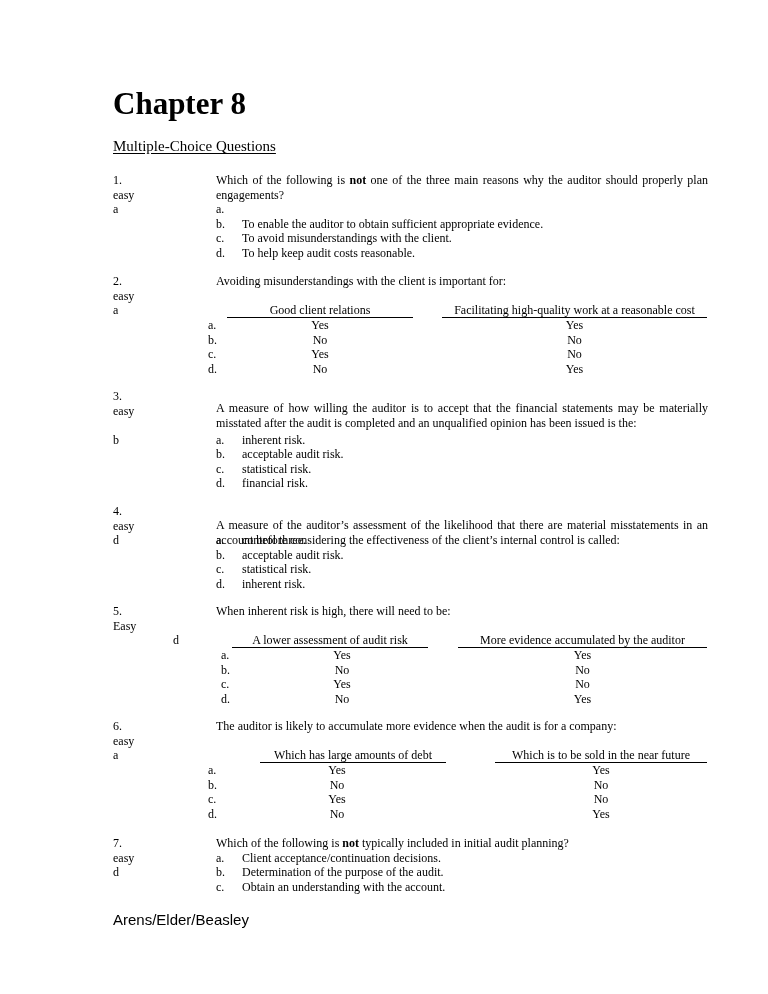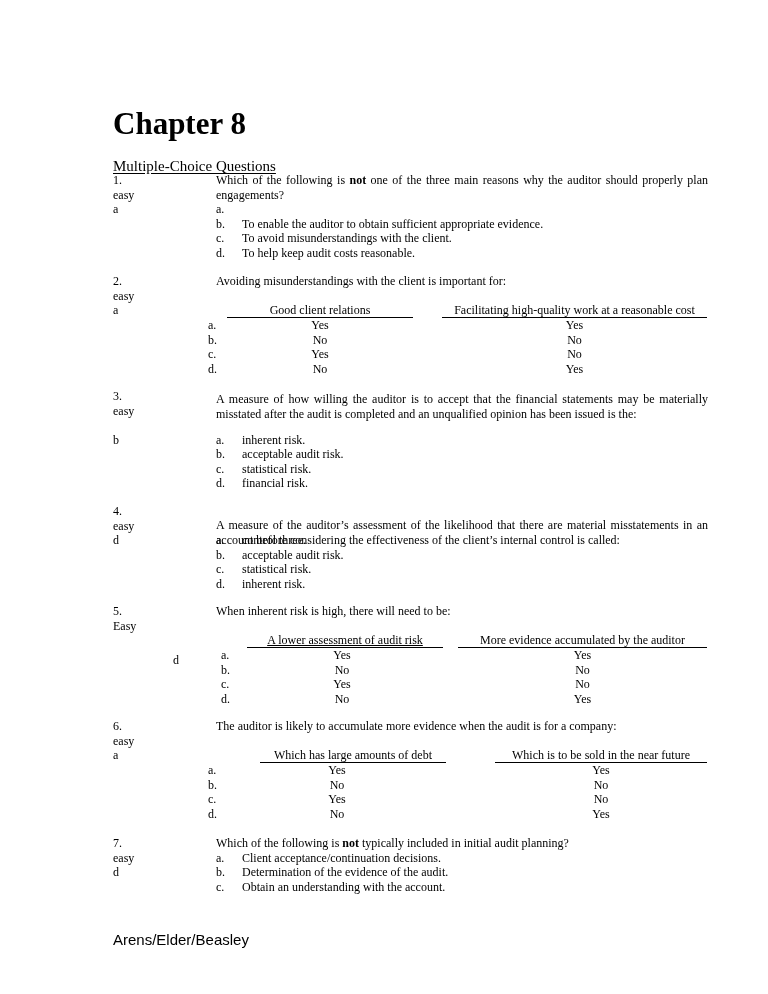--- a/index.html
+++ b/index.html
@@ -1,18 +1,18 @@
 <!DOCTYPE html>
 <html><head>
   <meta charset="utf-8">
   <style>
     html, body { margin: 0; padding: 0; background: #ffffff; }
     body { width: 768px; height: 994px; position: relative; overflow: hidden; color: #000; }
     .serif { font-family: "Liberation Serif", "DejaVu Serif", serif; }
-    .abs { position: absolute; margin-top: 20px; }
+    .abs { position: absolute; }
     .title { left: 113px; top: 86px; font-size: 31px; font-weight: bold; line-height: 36px; }
     .subtitle { left: 113px; top: 137px; font-size: 15px; line-height: 18px; text-decoration: underline; text-underline-offset: 2px; }
     .q { position: absolute; left: 113px; width: 595px; font-size: 12px; line-height: 14.5px; }
     .meta { position: absolute; left: 0; top: 0; width: 90px; }
     .meta div { height: 14.5px; }
     .stem { position: absolute; left: 103px; width: 492px; text-align: justify; }
     .stem b { font-weight: bold; }
     .opts { position: absolute; left: 103px; }
     .opt { display: flex; height: 14.5px; }
     .opt .l { width: 26px; }
@@ -79,21 +79,21 @@
   </div>
 </div>
 
 <div class="q serif" style="top:389px;">
   <div class="meta">
     <div>3.</div>
     <div>easy</div>
     <div></div>
     <div>b</div>
   </div>
-  <div class="stem" style="top:3px;">A measure of how willing the auditor is to accept that the financial statements may be materially misstated after the audit is completed and an unqualified opinion has been issued is the:</div>
+  <div class="stem" style="top:12px;">A measure of how willing the auditor is to accept that the financial statements may be materially misstated after the audit is completed and an unqualified opinion has been issued is the:</div>
   <div class="opts" style="top:43.5px;">
     <div class="opt">
         <span class="l">a.</span>
         <span>inherent risk.</span>
       </div>
     <div class="opt">
         <span class="l">b.</span>
         <span>acceptable audit risk.</span>
       </div>
     <div class="opt">
@@ -135,21 +135,21 @@
 </div>
 
 <div class="q serif" style="top:604px;">
   <div class="meta">
     <div>5.</div>
     <div>Easy</div>
   </div>
   <div class="abs" style="left:60px; top:29px;">d</div>
   <div class="stem" style="top:0;">When inherent risk is high, there will need to be:</div>
   <div class="tbl" style="left:0; top:29px;">
-    <div class="hdr" style="left:134px; width:196px; top:0;text-decoration:underline;">A lower assessment of audit risk</div>
+    <div class="hdr" style="left:119px; width:196px; top:0;">A lower assessment of audit risk</div>
     <div class="hdr" style="left:345px; width:249px; top:0;">More evidence accumulated by the auditor</div>
     <div class="row-l" style="left:108px; top:15px;">a.</div>
     <div class="cell" style="left:131px; width:196px; top:15px;">Yes</div>
     <div class="cell" style="left:345px; width:249px; top:15px;">Yes</div>
     <div class="row-l" style="left:108px; top:29.5px;">b.</div>
     <div class="cell" style="left:131px; width:196px; top:29.5px;">No</div>
     <div class="cell" style="left:345px; width:249px; top:29.5px;">No</div>
     <div class="row-l" style="left:108px; top:44px;">c.</div>
     <div class="cell" style="left:131px; width:196px; top:44px;">Yes</div>
     <div class="cell" style="left:345px; width:249px; top:44px;">No</div>
@@ -191,21 +191,21 @@
     <div>d</div>
   </div>
   <div class="stem" style="top:0;"><span>Which of the following is </span><b>not</b><span> typically included in initial audit planning?</span></div>
   <div class="opts" style="top:14.5px;">
     <div class="opt">
         <span class="l">a.</span>
         <span>Client acceptance/continuation decisions.</span>
       </div>
     <div class="opt">
         <span class="l">b.</span>
-        <span>Determination of the evidence of the audit.</span>
+        <span>Determination of the purpose of the audit.</span>
       </div>
     <div class="opt">
         <span class="l">c.</span>
         <span>Obtain an understanding with the account.</span>
       </div>
   </div>
 </div>
 
 <div class="abs footer">Arens/Elder/Beasley</div>
 

